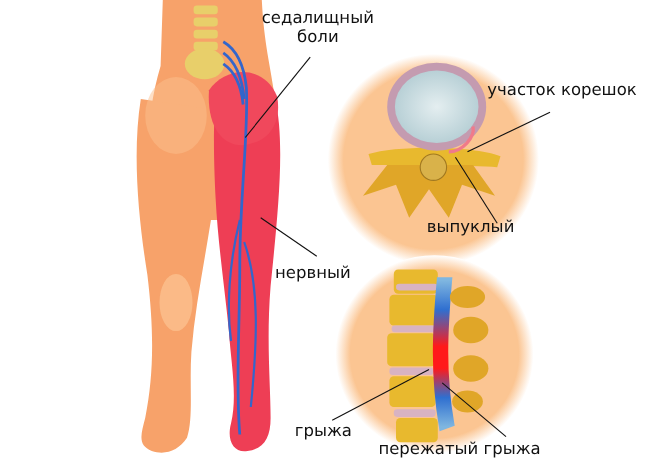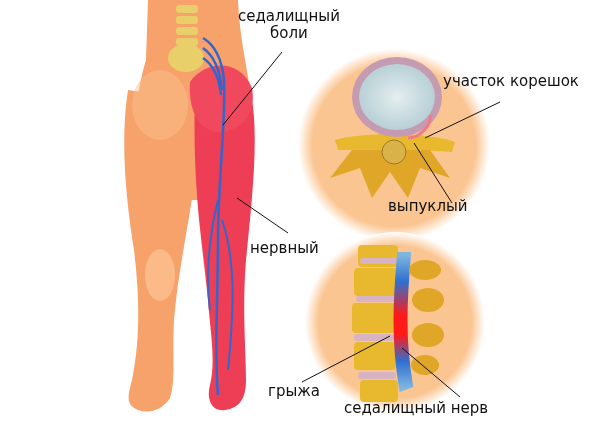--- a/index.html
+++ b/index.html
@@ -106,14 +106,14 @@
   <div>боли</div>
 </div>
 <div class="label" style="left:443px;top:73px;">участок корешок</div>
 <div class="label" style="left:388px;top:198px;text-align:right;">
   <div>выпуклый</div>
 </div>
 <div class="label" style="left:250px;top:240px;">
   <div>нервный</div>
 </div>
 <div class="label" style="left:256px;top:383px;margin-left:12px;">грыжа</div>
-<div class="label" style="left:344px;top:400px;">седалищный нерв</div>
+<div class="label" style="left:344px;top:400px;">пережатый грыжа</div>
 </div>
 
 </body></html>

